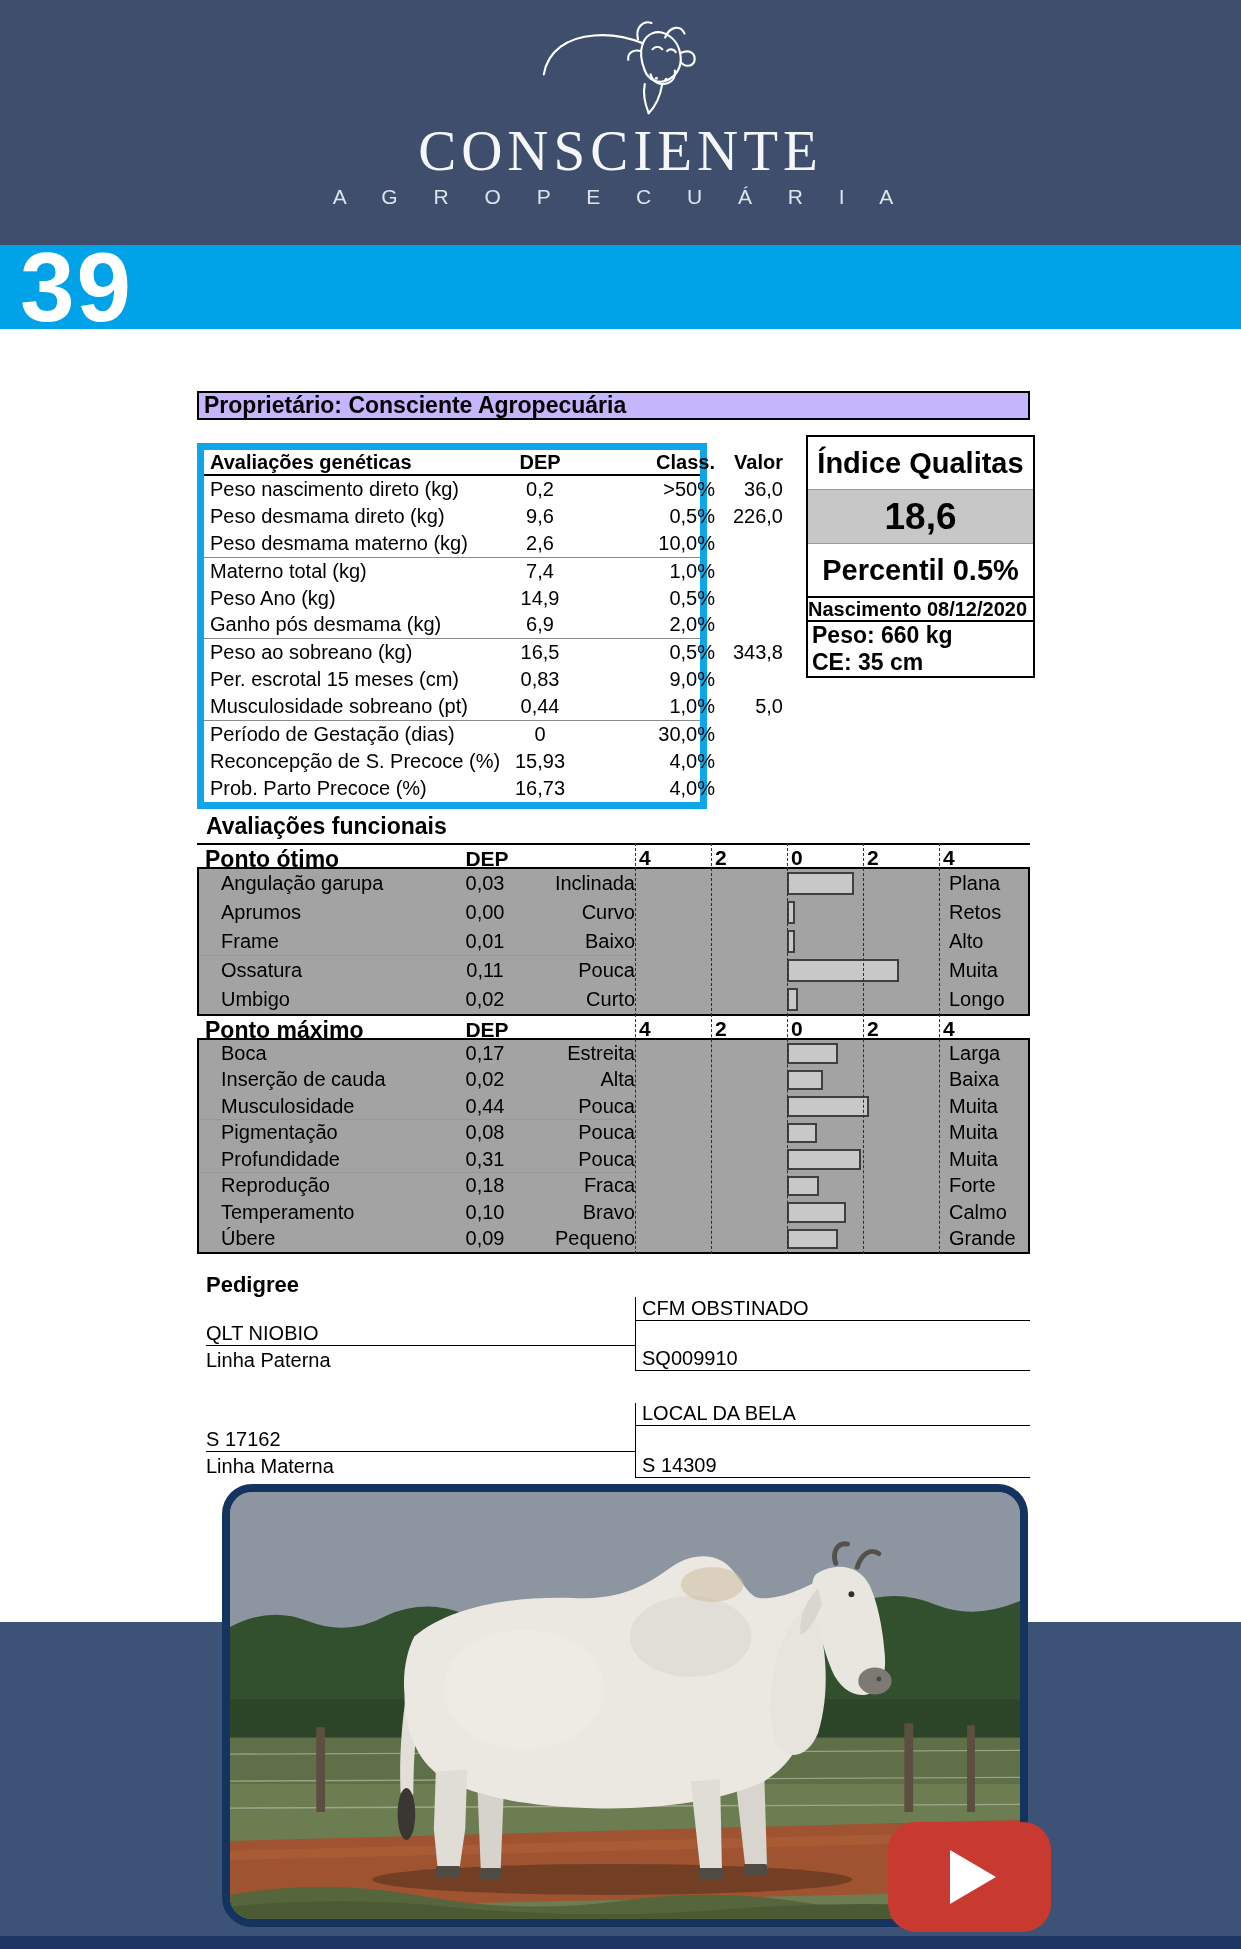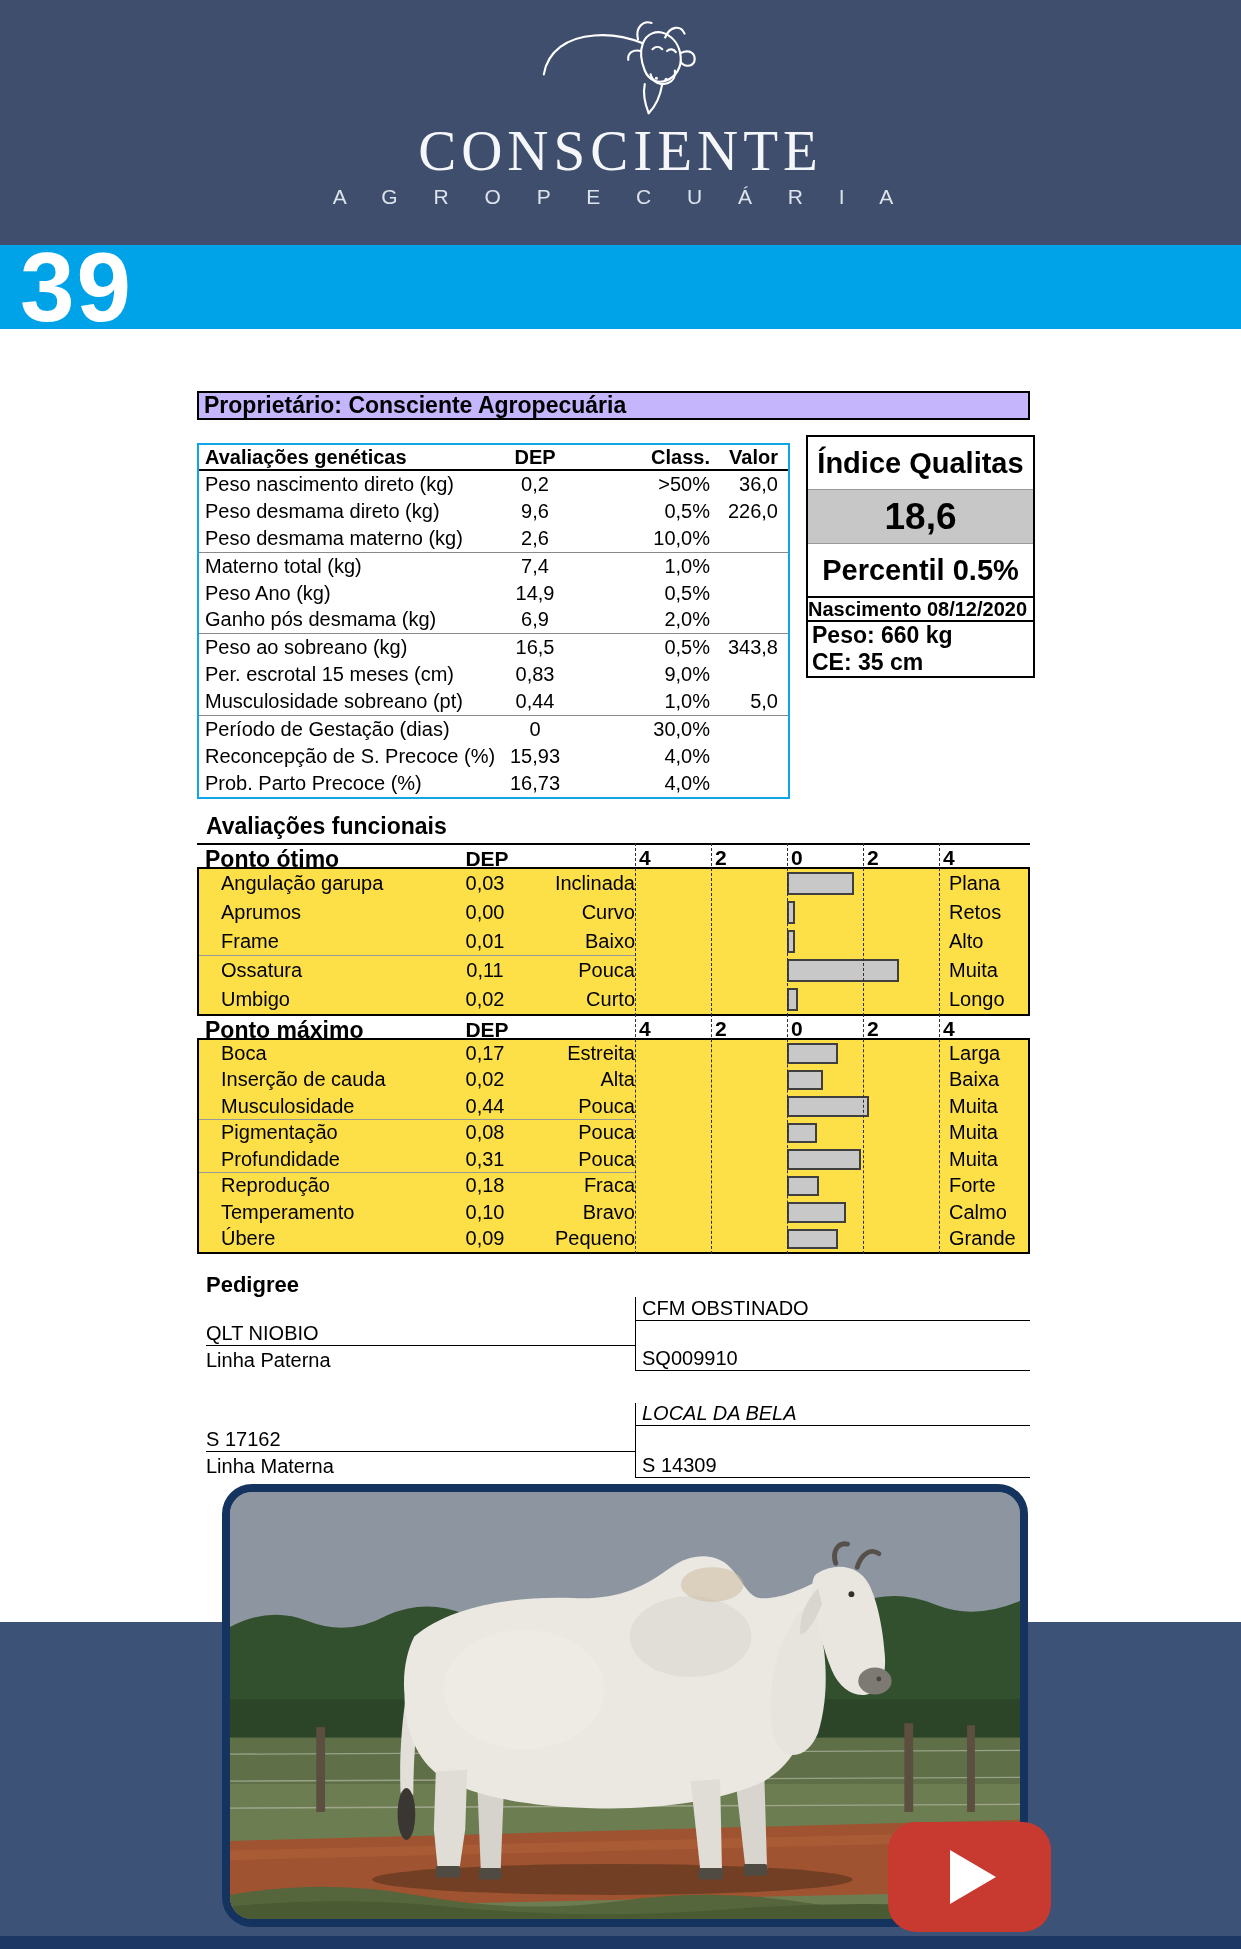--- a/index.html
+++ b/index.html
@@ -21,21 +21,21 @@
 
   
   .idf-box{position:absolute;left:197px;top:344px;width:833px;height:44px;background:#c7c7c7;
          border:2px solid #4d4d4d;box-sizing:border-box;display:flex;align-items:center;justify-content:center;
          font-size:27px;font-weight:bold;}
   .owner-box{position:absolute;left:197px;top:391px;width:833px;height:29px;background:#c4b5fd;
          border:2px solid #000;box-sizing:border-box;display:flex;align-items:center;
          font-size:23px;font-weight:bold;padding-left:5px;}
 
   
-  .genetic-table{position:absolute;left:197px;top:443px;width:593px;border:2px solid #0ea5e9;box-sizing:border-box;background:#fff;}
+  .genetic-table{position:absolute;left:197px;top:443px;width:510px;border:7px solid #0ea5e9;box-sizing:border-box;background:#fff;}
   .g-row{display:grid;grid-template-columns:283px 106px 122px 73px;height:26.9px;align-items:center;font-size:20px;}
   .g-head{height:24px;border-bottom:2px solid #000;font-weight:bold;font-size:20px;}
   .g-c1{padding-left:6px;white-space:nowrap;}
   .g-c2{text-align:center;}
   .g-c3{text-align:right;}
   .g-c4{text-align:right;padding-right:5px;}
   .g-sep{border-bottom:1px solid #8a8a8a;}
 
   
   .qualitas{position:absolute;left:806px;top:437px;width:229px;}
@@ -51,21 +51,21 @@
   
   .func-title{position:absolute;left:206px;top:813px;font-size:23px;font-weight:bold;}
   .func-table{position:absolute;left:197px;width:833px;}
   .t1{top:843px;}
   .t2{top:1014px;}
   .f-header{position:relative;height:26px;border-top:2px solid #000;border-bottom:2px solid #000;box-sizing:border-box;}
   .f-title{position:absolute;left:8px;top:1px;font-size:23px;font-weight:bold;}
   .f-dep{position:absolute;left:250px;top:2px;width:80px;text-align:center;font-size:21px;font-weight:bold;}
   .f-tick{position:absolute;top:1px;font-size:21px;font-weight:bold;}
   .f-rows{position:relative;border-left:2px solid #000;border-right:2px solid #000;border-bottom:2px solid #000;
-          box-sizing:border-box;background:#fde047;}
+          box-sizing:border-box;background:#a3a3a3;}
   .f-row{position:relative;display:grid;grid-template-columns:246px 80px 110px 306px 1fr;align-items:center;font-size:20px;}
   .t1 .f-row{height:29px;}
   .t2 .f-row{height:26.5px;}
   .f-name{padding-left:22px;white-space:nowrap;}
   .f-depv{text-align:center;}
   .f-low{text-align:right;white-space:nowrap;}
   .f-high{padding-left:8px;white-space:nowrap;}
   .f-bar{position:absolute;left:588px;top:3px;bottom:3px;background:#c8c8c8;border:2px solid #3f3f3f;box-sizing:border-box;}
   .f-sepline{position:absolute;left:0;bottom:0;width:436px;border-top:1px solid #999;}
   .gridlines{position:absolute;left:0;top:0;width:100%;height:100%;pointer-events:none;z-index:5;}
@@ -366,21 +366,21 @@
     <div class="ped-title">Pedigree</div>
 
     <div class="ped-stack" style="top:27px;">
       <div class="ped-cell" style="height:24px;">CFM OBSTINADO</div>
       <div class="ped-cell" style="height:50px;">SQ009910</div>
     </div>
     <div class="ped-animal" style="top:48px;height:28px;">QLT NIOBIO</div>
     <div class="ped-line-label" style="top:79px;">Linha Paterna</div>
 
     <div class="ped-stack" style="top:133px;">
-      <div class="ped-cell" style="height:23px;font-style:italic;">LOCAL DA BELA</div>
+      <div class="ped-cell" style="height:23px;">LOCAL DA BELA</div>
       <div class="ped-cell" style="height:52px;">S 14309</div>
     </div>
     <div class="ped-animal" style="top:154px;height:28px;">S 17162</div>
     <div class="ped-line-label" style="top:185px;">Linha Materna</div>
   </div>
 
   <div class="band"></div>
 
   <div class="photo">
     <svg viewBox="0 0 806 443" preserveAspectRatio="none">

